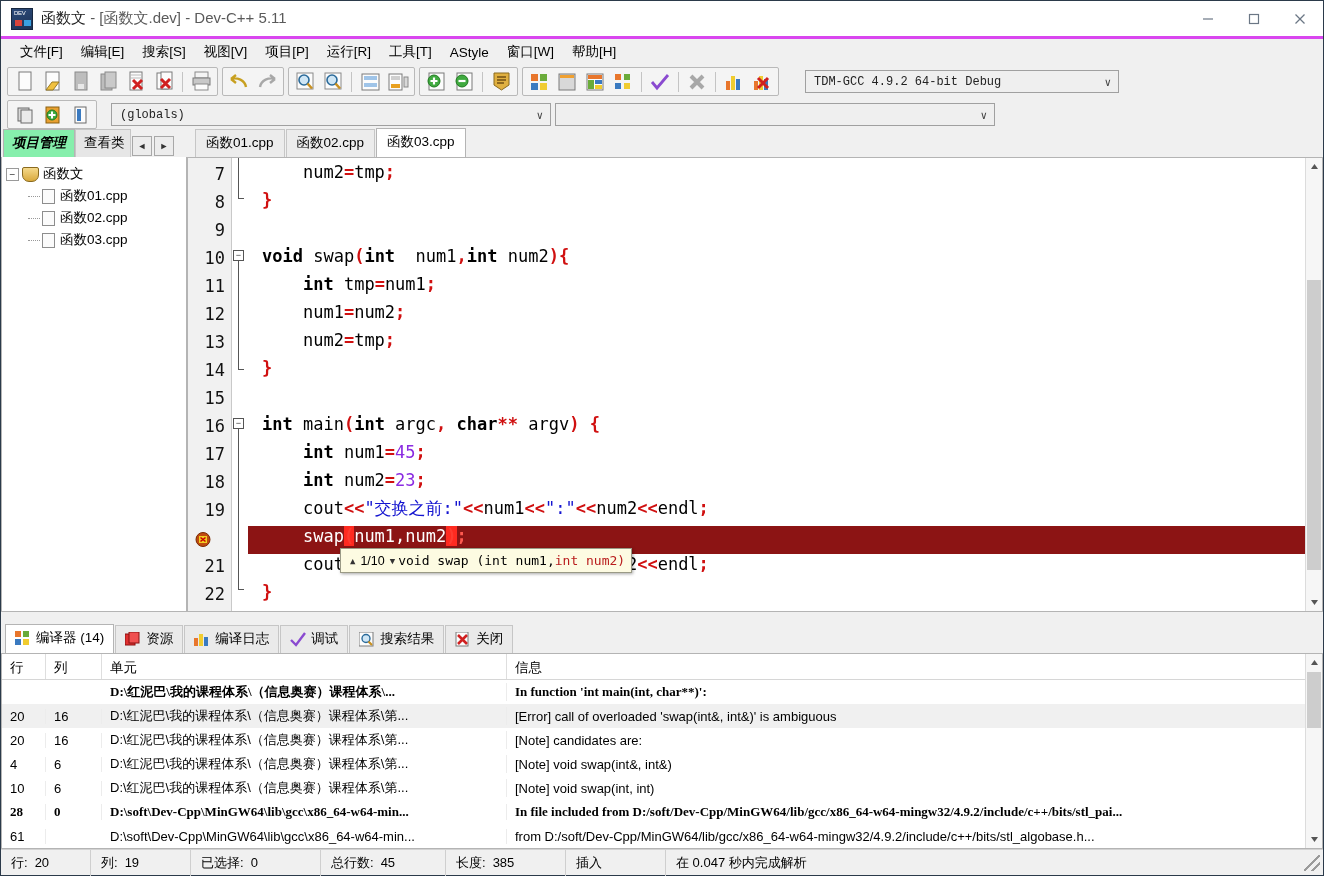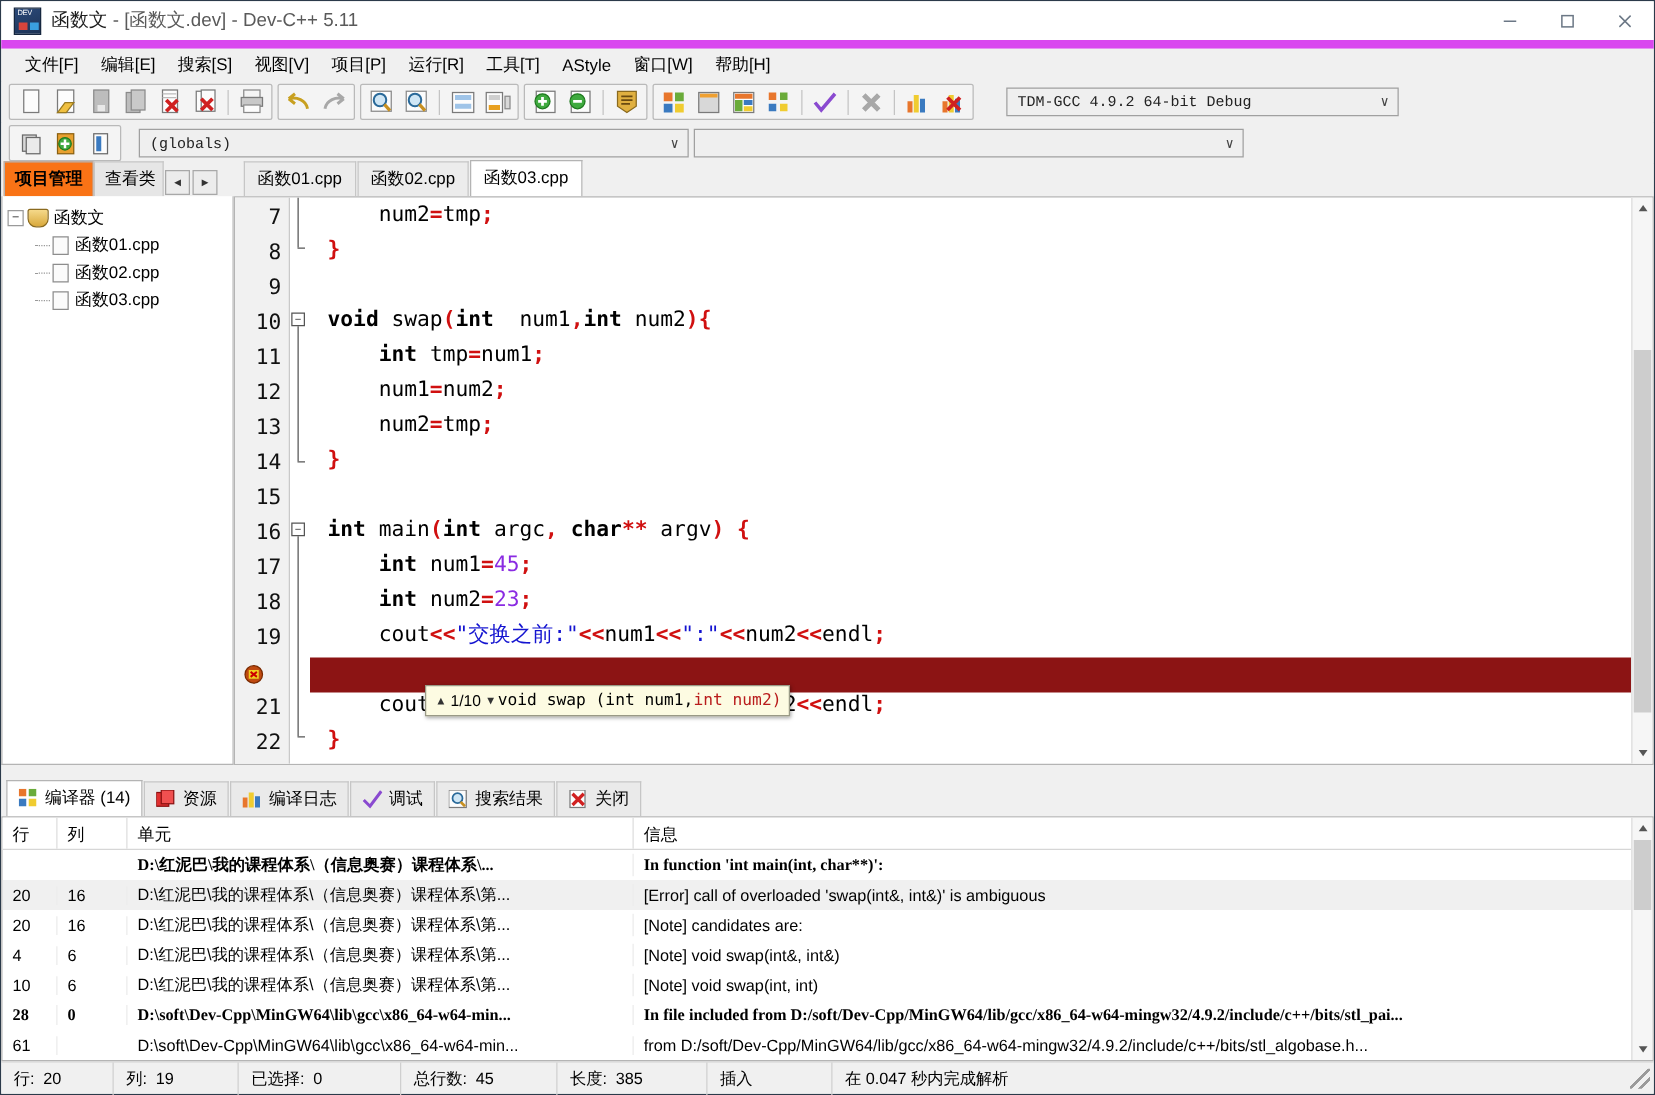--- a/index.html
+++ b/index.html
@@ -10,21 +10,21 @@
     font-size:13px;
     background:#f0f0f0;
     overflow:hidden;
     -webkit-font-smoothing:antialiased;
   }
   .app { width:1324px; height:876px; display:flex; flex-direction:column;
          border:1px solid #2b3a4a; background:#f0f0f0; position:relative; }
 
   
   .titlebar { height:38px; background:#ffffff; display:flex; align-items:center;
-              flex:0 0 38px; border-bottom:7px solid #d946ef; }
+              flex:0 0 38px; border-bottom:3px solid #d946ef; }
   .tb-icon { width:22px; height:22px; margin:0 8px 0 10px;
              background:linear-gradient(160deg,#2b4a7a 0%,#1d3355 100%);
              border:1px solid #16273f; position:relative; flex:0 0 22px; }
   .tb-icon::after { content:"DEV"; position:absolute; left:2px; top:1px;
                     font-size:6px; color:#fff; letter-spacing:-0.3px; }
   .tb-icon::before { content:""; position:absolute; left:3px; bottom:3px;
                      width:7px; height:6px; background:#d8443c; box-shadow:9px 0 0 #3aa0e0; }
   .tb-title { font-size:15px; color:#1d1d1d; }
   .tb-title .dim { color:#5a5a5a; }
   .wbtns { margin-left:auto; display:flex; height:38px; }
@@ -58,21 +58,21 @@
   .combo.globals { width:440px; margin-left:10px; }
   .combo.blank   { width:440px; margin-left:4px; }
 
   
   .mid { display:flex; flex:1 1 auto; min-height:0; }
   .leftpane { width:186px; flex:0 0 186px; display:flex; flex-direction:column;
               background:#f0f0f0; }
   .ltabs { display:flex; align-items:flex-end; height:26px; padding-left:2px; }
   .ltab { padding:4px 8px 5px; font-size:13.5px; border:1px solid #c6c6c6;
           border-bottom:none; background:#e6e6e6; color:#000; white-space:nowrap; }
-  .ltab.active { background:#f97316; font-weight:bold; border-color:#b4b4b4; }
+  .ltab.active { background:#86efac; font-weight:bold; border-color:#b4b4b4;font-style:italic; }
   .ltab.clip { max-width:56px; overflow:hidden; }
   .lnavs { display:flex; gap:2px; margin-left:1px; margin-bottom:1px; }
   .lnav { width:20px; height:20px; border:1px solid #a8a8a8; background:#ececec;
           display:flex; align-items:center; justify-content:center;
           font-size:9px; color:#333; }
   .tree { flex:1; background:#fff; border:1px solid #b4b4b4; border-top:none;
           padding:6px 4px; overflow:hidden; font-size:13.5px; }
   .trow { display:flex; align-items:center; height:22px; white-space:nowrap; }
   .texp { width:13px; height:13px; border:1px solid #9a9a9a; background:#fff;
           color:#333; font-size:10px; line-height:11px; text-align:center;
@@ -538,20 +538,21 @@
           <div class="cl" style="top:84px"><span class="kw">void</span><span class="plain"> swap</span><span class="op">(</span><span class="kw">int</span><span class="plain">  num1</span><span class="op">,</span><span class="kw">int</span><span class="plain"> num2</span><span class="op">){</span></div>
           <div class="cl" style="top:112px"><span class="plain">    </span><span class="kw">int</span><span class="plain"> tmp</span><span class="op">=</span><span class="plain">num1</span><span class="op">;</span></div>
           <div class="cl" style="top:140px"><span class="plain">    num1</span><span class="op">=</span><span class="plain">num2</span><span class="op">;</span></div>
           <div class="cl" style="top:168px"><span class="plain">    num2</span><span class="op">=</span><span class="plain">tmp</span><span class="op">;</span></div>
           <div class="cl" style="top:196px"><span class="op">}</span></div>
           <div class="cl" style="top:224px"></div>
           <div class="cl" style="top:252px"><span class="kw">int</span><span class="plain"> main</span><span class="op">(</span><span class="kw">int</span><span class="plain"> argc</span><span class="op">,</span><span class="plain"> </span><span class="kw">char</span><span class="op">**</span><span class="plain"> argv</span><span class="op">)</span><span class="plain"> </span><span class="op">{</span></div>
           <div class="cl" style="top:280px"><span class="plain">    </span><span class="kw">int</span><span class="plain"> num1</span><span class="op">=</span><span class="num">45</span><span class="op">;</span></div>
           <div class="cl" style="top:308px"><span class="plain">    </span><span class="kw">int</span><span class="plain"> num2</span><span class="op">=</span><span class="num">23</span><span class="op">;</span></div>
           <div class="cl" style="top:336px"><span class="plain">    cout</span><span class="op">&lt;&lt;</span><span class="str">"交换之前:"</span><span class="op">&lt;&lt;</span><span class="plain">num1</span><span class="op">&lt;&lt;</span><span class="str">":"</span><span class="op">&lt;&lt;</span><span class="plain">num2</span><span class="op">&lt;&lt;</span><span class="plain">endl</span><span class="op">;</span></div>
+          <div class="cl" style="top:364px"><span class="wtx">    swap</span><span class="wop">(</span><span class="wtx">num1,num2</span><span class="wop">)</span><span class="wsemi">;</span></div>
           <div class="cl" style="top:392px"><span class="plain">    cout</span><span class="op">&lt;&lt;</span><span class="str">"交换之后:"</span><span class="op">&lt;&lt;</span><span class="plain">num1</span><span class="op">&lt;&lt;</span><span class="str">":"</span><span class="op">&lt;&lt;</span><span class="plain">num2</span><span class="op">&lt;&lt;</span><span class="plain">endl</span><span class="op">;</span></div>
           <div class="cl" style="top:420px"><span class="op">}</span></div>
           <div class="cl" style="top:448px"></div>
 
           <div class="tip" style="left:92px; top:390px">
             <span class="sp">▲</span>
             <span class="cnt">1/10</span>
             <span class="sp">▼</span>
             <span class="sig">void swap (int  num1, </span>
               <span class="sigred">int num2)</span>

